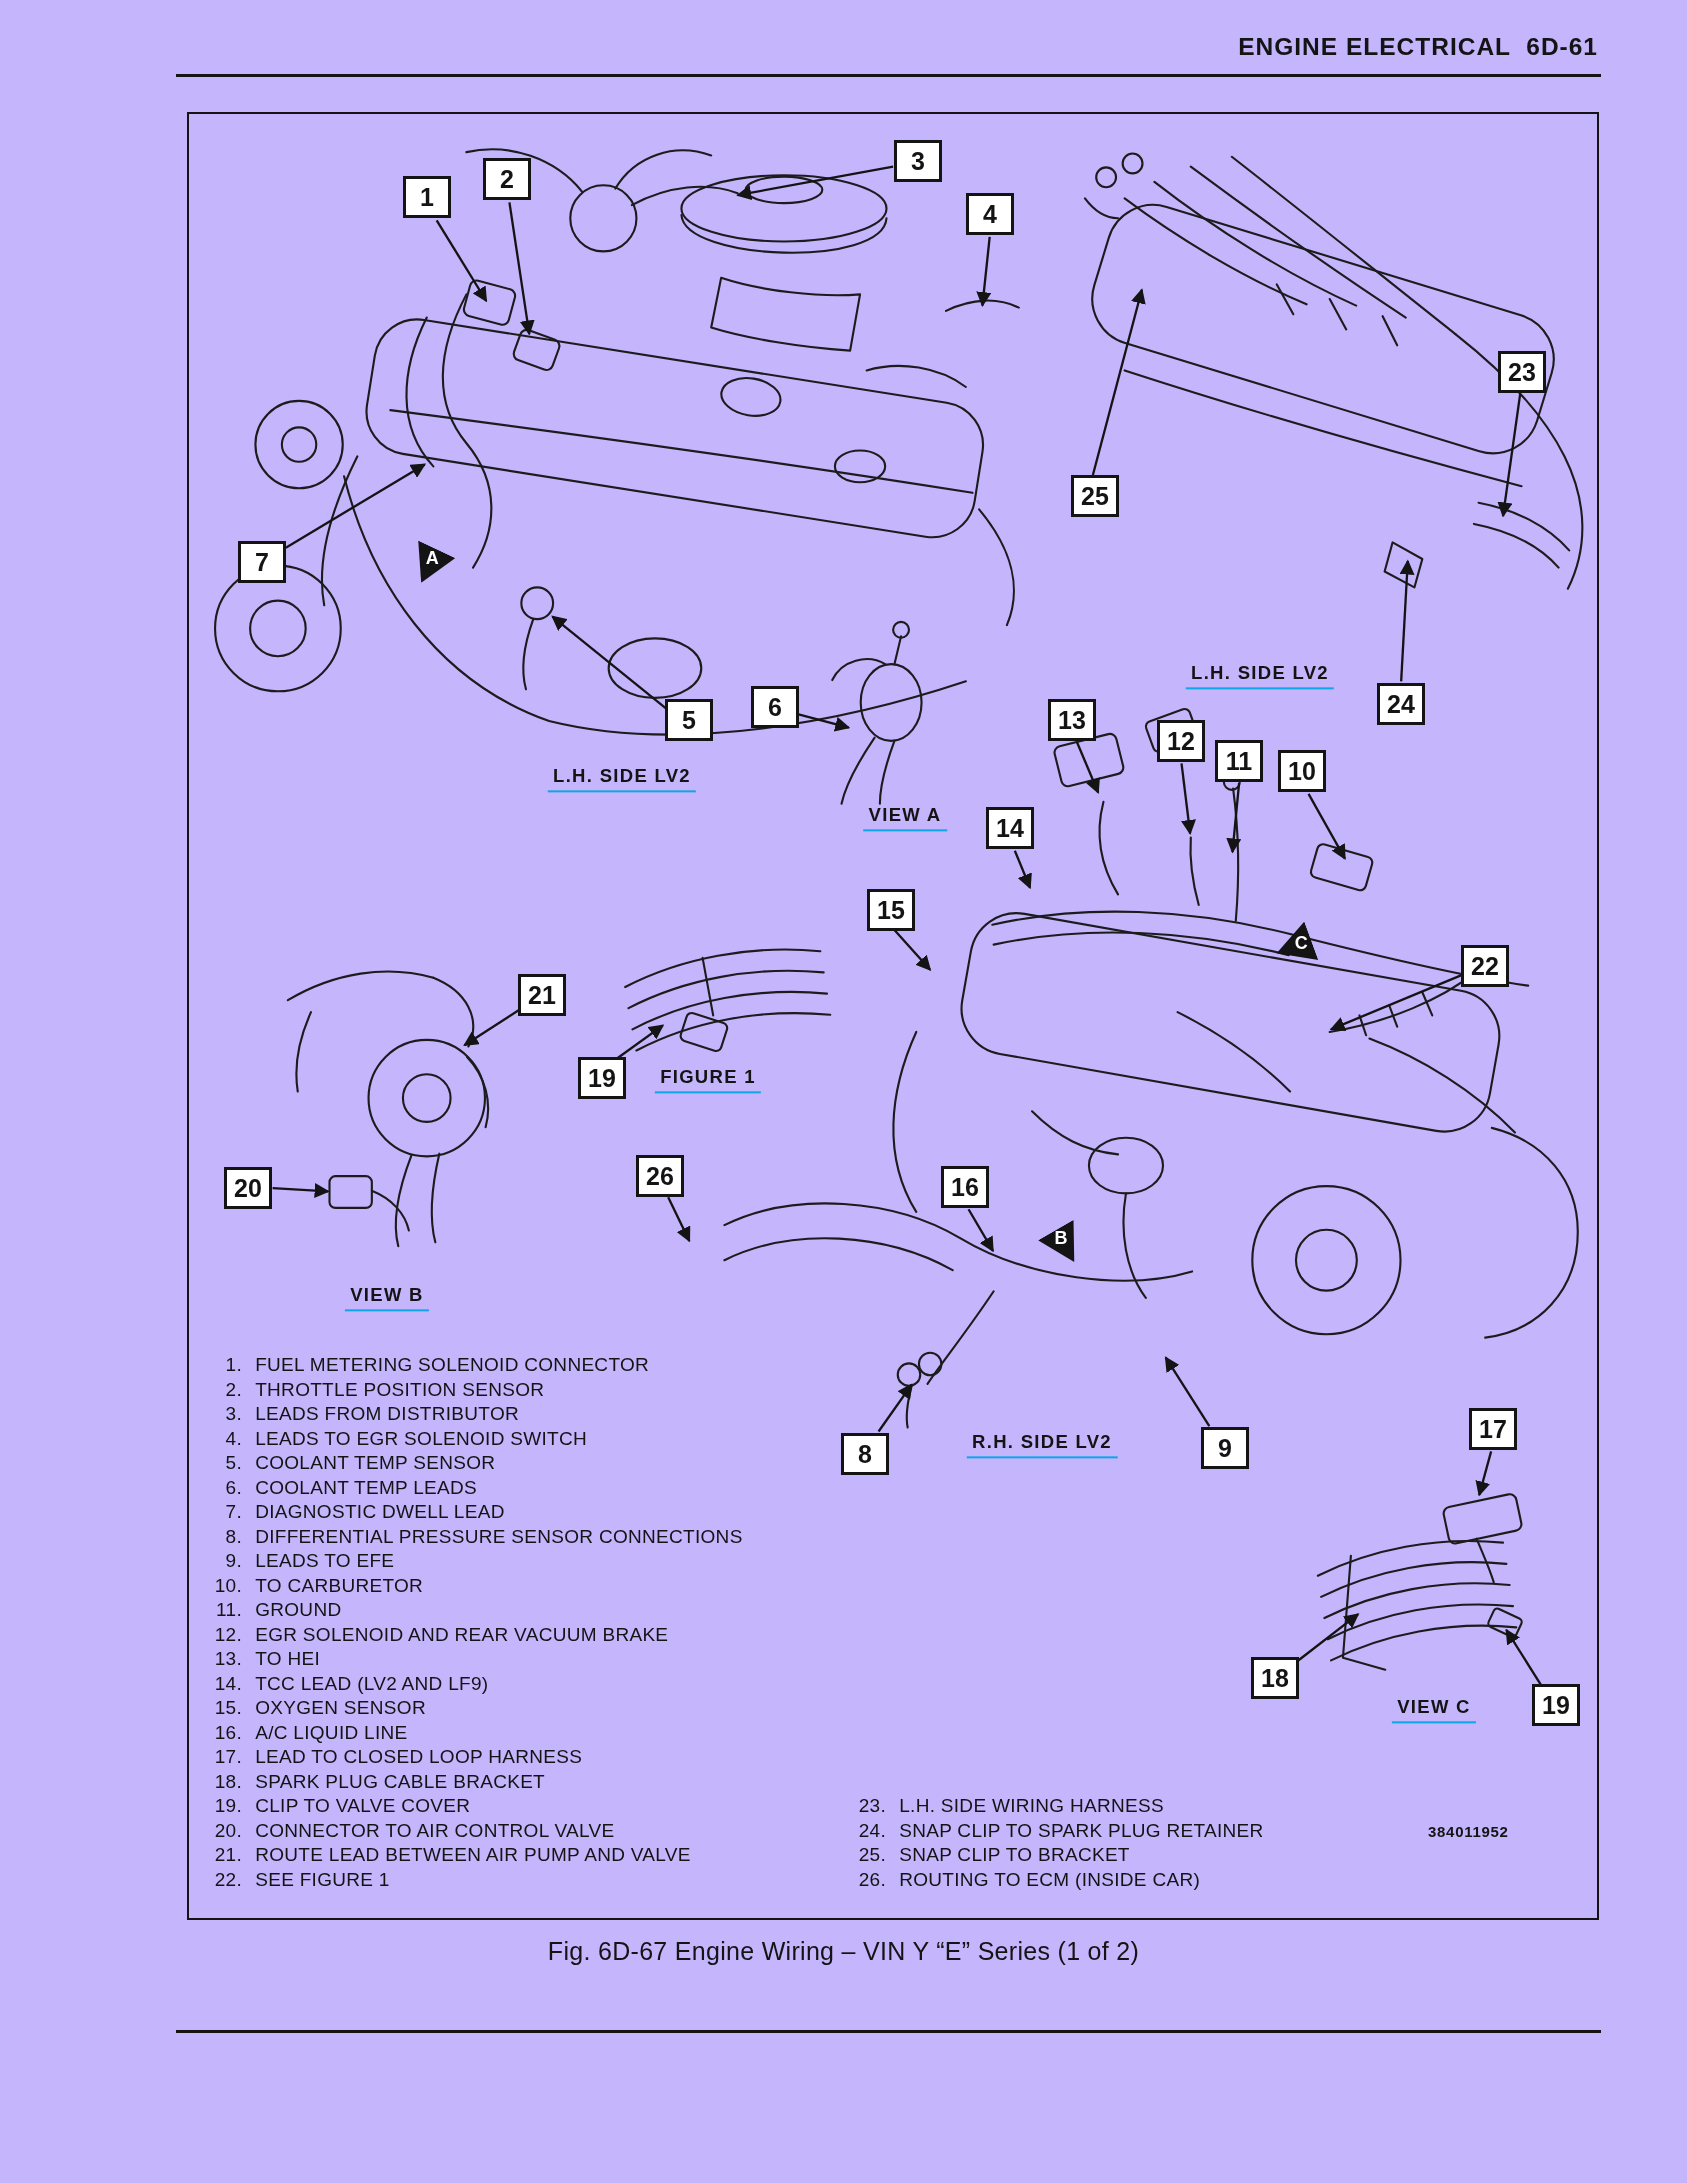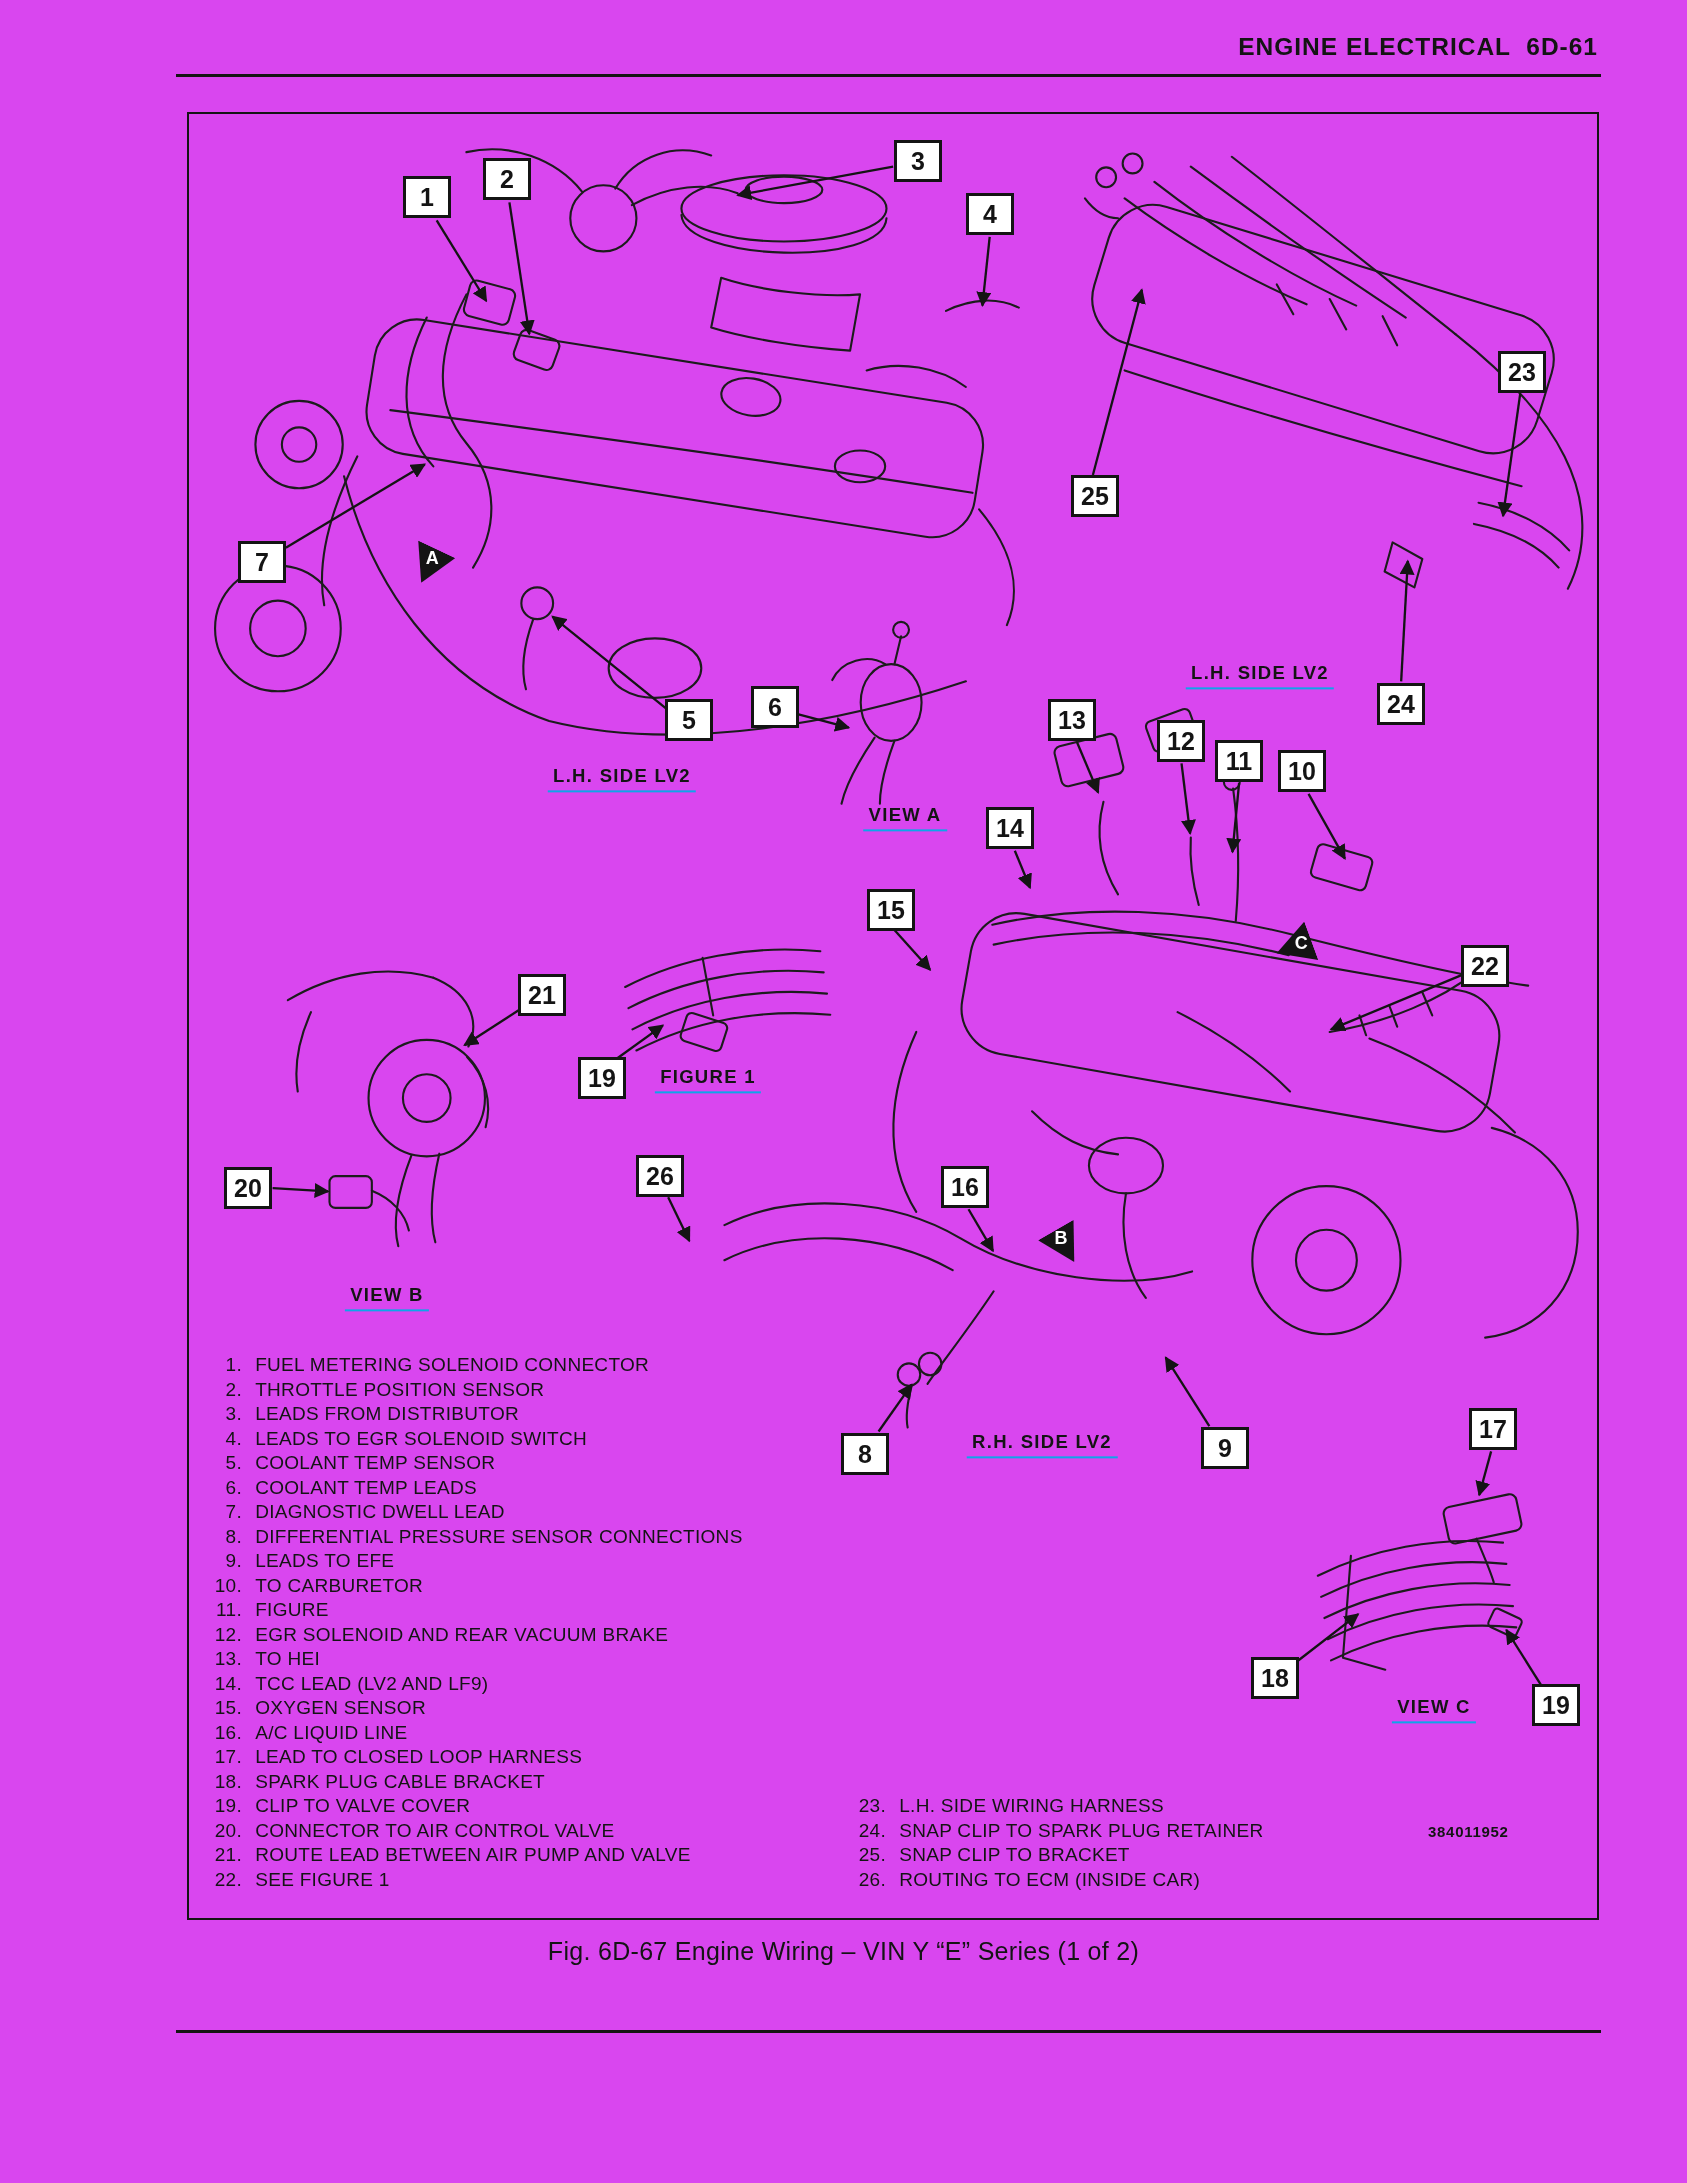--- a/index.html
+++ b/index.html
@@ -1,17 +1,17 @@
 <!DOCTYPE html>
 <html style="font-size:10.6px"><head>
 <meta charset="utf-8">
 <style>
   html,body { margin:0; padding:0; background:#ffffff; }
   .page {
-    position:relative; width:1687px; height:2183px; background:#d946ef;
+    position:relative; width:1687px; height:2183px; background:#c4b5fd;
     font-family:"Liberation Sans", sans-serif; color:#141414; overflow:hidden;
   }
   .header-text {
     position:absolute; top:33px; right:89px;
     font-size:24.5px; font-weight:bold; letter-spacing:1px; white-space:pre;
   }
   .header-rule { position:absolute; left:176px; right:86px; top:74px; height:2.6px; background:#141414; }
   .bottom-rule { position:absolute; left:176px; right:86px; top:2030px; height:2.6px; background:#141414; }
   .diagram-frame { position:absolute; left:187px; top:112px; width:1412px; height:1808px; border:2.6px solid #141414; box-sizing:border-box; }
   svg.art { position:absolute; left:0; top:0; width:1687px; height:2183px; pointer-events:none; }
@@ -258,21 +258,21 @@
       <div class="legend-row">
         <span class="ln">9.</span>
         <span class="lt">LEADS TO EFE</span>
       </div>
       <div class="legend-row">
         <span class="ln">10.</span>
         <span class="lt">TO CARBURETOR</span>
       </div>
       <div class="legend-row">
         <span class="ln">11.</span>
-        <span class="lt">FIGURE</span>
+        <span class="lt">GROUND</span>
       </div>
       <div class="legend-row">
         <span class="ln">12.</span>
         <span class="lt">EGR SOLENOID AND REAR VACUUM BRAKE</span>
       </div>
       <div class="legend-row">
         <span class="ln">13.</span>
         <span class="lt">TO HEI</span>
       </div>
       <div class="legend-row">

